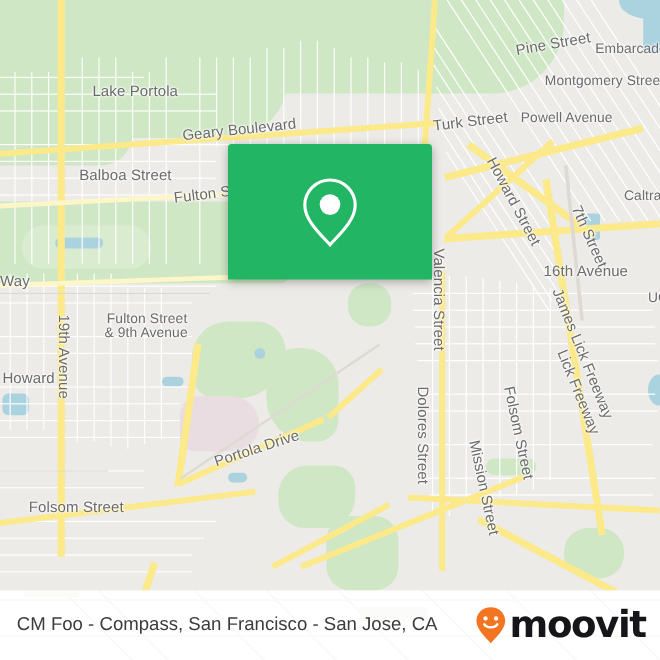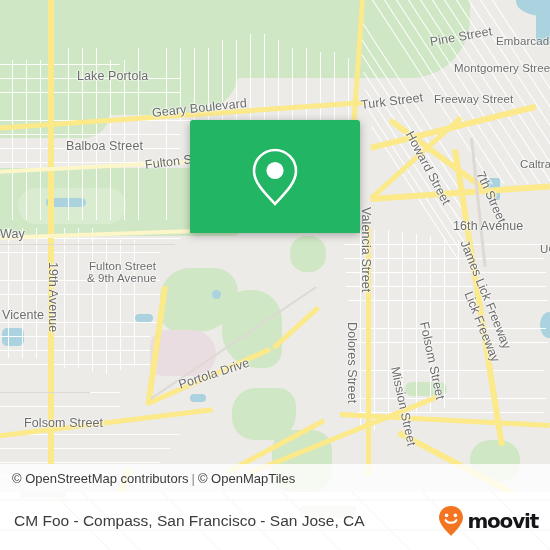--- a/index.html
+++ b/index.html
@@ -111,21 +111,21 @@
     font-size: 15.5px; color: #3c3c3c;
     padding-left: 14px; white-space: nowrap;
     font-family: "Liberation Sans", sans-serif;
   }
   #brand {
     position: absolute; right: 12px; top: 50%;
     transform: translateY(-50%);
     display: flex; align-items: center; gap: 3px;
   }
   #brand-word {
-    font-size: 20px; font-weight: bold; color: #16161a;
+    font-size: 31px; font-weight: bold; color: #16161a;
     letter-spacing: -1.2px;
     font-family: "DejaVu Sans", sans-serif;
   }
 </style>
 </head>
 <body>
 
 <div id="root">
 
   <div id="map">
@@ -287,29 +287,29 @@
     <div class="rdg" style="left:0px;top:392px;width:90px;height:1px;"></div>
 
     <div id="labels">
         <div class="lbl" style="left: 77px; top: 69px; font-size: 12.5px; transform: rotate(0deg);">Lake Portola</div>
         <div class="lbl" style="left: 152px; top: 106px; font-size: 12.5px; transform: rotate(-6deg);">Geary Boulevard</div>
         <div class="lbl" style="left: 66px; top: 139px; font-size: 12.5px; transform: rotate(0deg);">Balboa Street</div>
         <div class="lbl" style="left: 145px; top: 158px; font-size: 12.5px; transform: rotate(-7deg);">Fulton Str</div>
         <div class="lbl" style="left: 0px; top: 227px; font-size: 12.5px; transform: rotate(0deg);">Way</div>
         <div class="lbl" style="left: 89px; top: 260px; font-size: 11.5px; transform: rotate(0deg);">Fulton Street</div>
         <div class="lbl" style="left: 87px; top: 272px; font-size: 11.5px; transform: rotate(0deg);">&amp; 9th Avenue</div>
-        <div class="lbl" style="left: 2px; top: 308px; font-size: 12.5px; transform: rotate(0deg);">Vicente</div>
+        <div class="lbl" style="left: 2px; top: 308px; font-size: 12.5px; transform: rotate(0deg);">Howard</div>
         <div class="lbl" style="left: 53px; top: 255px; font-size: 12.5px; transform: rotate(90deg);">19th Avenue</div>
         <div class="lbl" style="left: 179px; top: 378px; font-size: 12.5px; transform: rotate(-18deg);">Portola Drive</div>
         <div class="lbl" style="left: 24px; top: 416px; font-size: 12.5px; transform: rotate(0deg);">Folsom Street</div>
         <div class="lbl" style="left: 361px; top: 98px; font-size: 12.5px; transform: rotate(-7deg);">Turk Street</div>
         <div class="lbl" style="left: 430px; top: 35px; font-size: 12.5px; transform: rotate(-10deg);">Pine Street</div>
         <div class="lbl" style="left: 496px; top: 35px; font-size: 11.5px; transform: rotate(0deg);">Embarcadero</div>
         <div class="lbl" style="left: 454px; top: 62px; font-size: 11.5px; transform: rotate(0deg);">Montgomery Street</div>
-        <div class="lbl" style="left: 434px; top: 93px; font-size: 11.5px; transform: rotate(0deg);">Freeway Street</div>
+        <div class="lbl" style="left: 434px; top: 93px; font-size: 11.5px; transform: rotate(0deg);">Powell Avenue</div>
         <div class="lbl" style="left: 409px; top: 125px; font-size: 12.5px; transform: rotate(62deg);">Howard Street</div>
         <div class="lbl" style="left: 480px; top: 165px; font-size: 12.5px; transform: rotate(66deg);">7th Street</div>
         <div class="lbl" style="left: 520px; top: 158px; font-size: 11.5px; transform: rotate(0deg);">Caltrain</div>
         <div class="lbl" style="left: 453px; top: 219px; font-size: 12.5px; transform: rotate(0deg);">16th Avenue</div>
         <div class="lbl" style="left: 366px; top: 200px; font-size: 12.5px; transform: rotate(90deg);">Valencia Street</div>
         <div class="lbl" style="left: 464px; top: 234px; font-size: 12.5px; transform: rotate(68deg);">James Lick Freeway</div>
         <div class="lbl" style="left: 540px; top: 243px; font-size: 11.5px; transform: rotate(0deg);">UC</div>
         <div class="lbl" style="left: 352px; top: 315px; font-size: 12.5px; transform: rotate(90deg);">Dolores Street</div>
         <div class="lbl" style="left: 395px; top: 360px; font-size: 12.5px; transform: rotate(78deg);">Mission Street</div>
         <div class="lbl" style="left: 424px; top: 315px; font-size: 12.5px; transform: rotate(78deg);">Folsom Street</div>
@@ -318,25 +318,20 @@
 
     <div id="popup">
       <div id="popup-head">
         <svg width="54" height="62" viewBox="0 0 54 62">
           <path d="M27 4 C15.4 4 6 13.4 6 25 C6 38 20 50 27 58 C34 50 48 38 48 25 C48 13.4 38.6 4 27 4 Z" fill="none" stroke="#ffffff" stroke-width="2.6"></path>
           <circle cx="27" cy="24.5" r="8.6" fill="#ffffff"></circle>
         </svg>
       </div>
     </div>
 
-    <div id="attribution">
-      <div class="at-text">
-        <span>© OpenStreetMap contributors</span><span class="at-sep">|</span><span>© OpenMapTiles</span>
-      </div>
-    </div>
   </div>
 
   <div id="footer">
     <svg id="footer-wm" viewBox="0 0 550 550" preserveAspectRatio="none">
       <g stroke="#c9c4bb" stroke-width="1.4" fill="none">
         <path d="M30 470 L120 560"></path>
           <path d="M60 470 L150 560"></path>
         <path d="M140 470 L230 560"></path>
           <path d="M200 470 L290 560"></path>
         <path d="M260 470 L350 560"></path>

